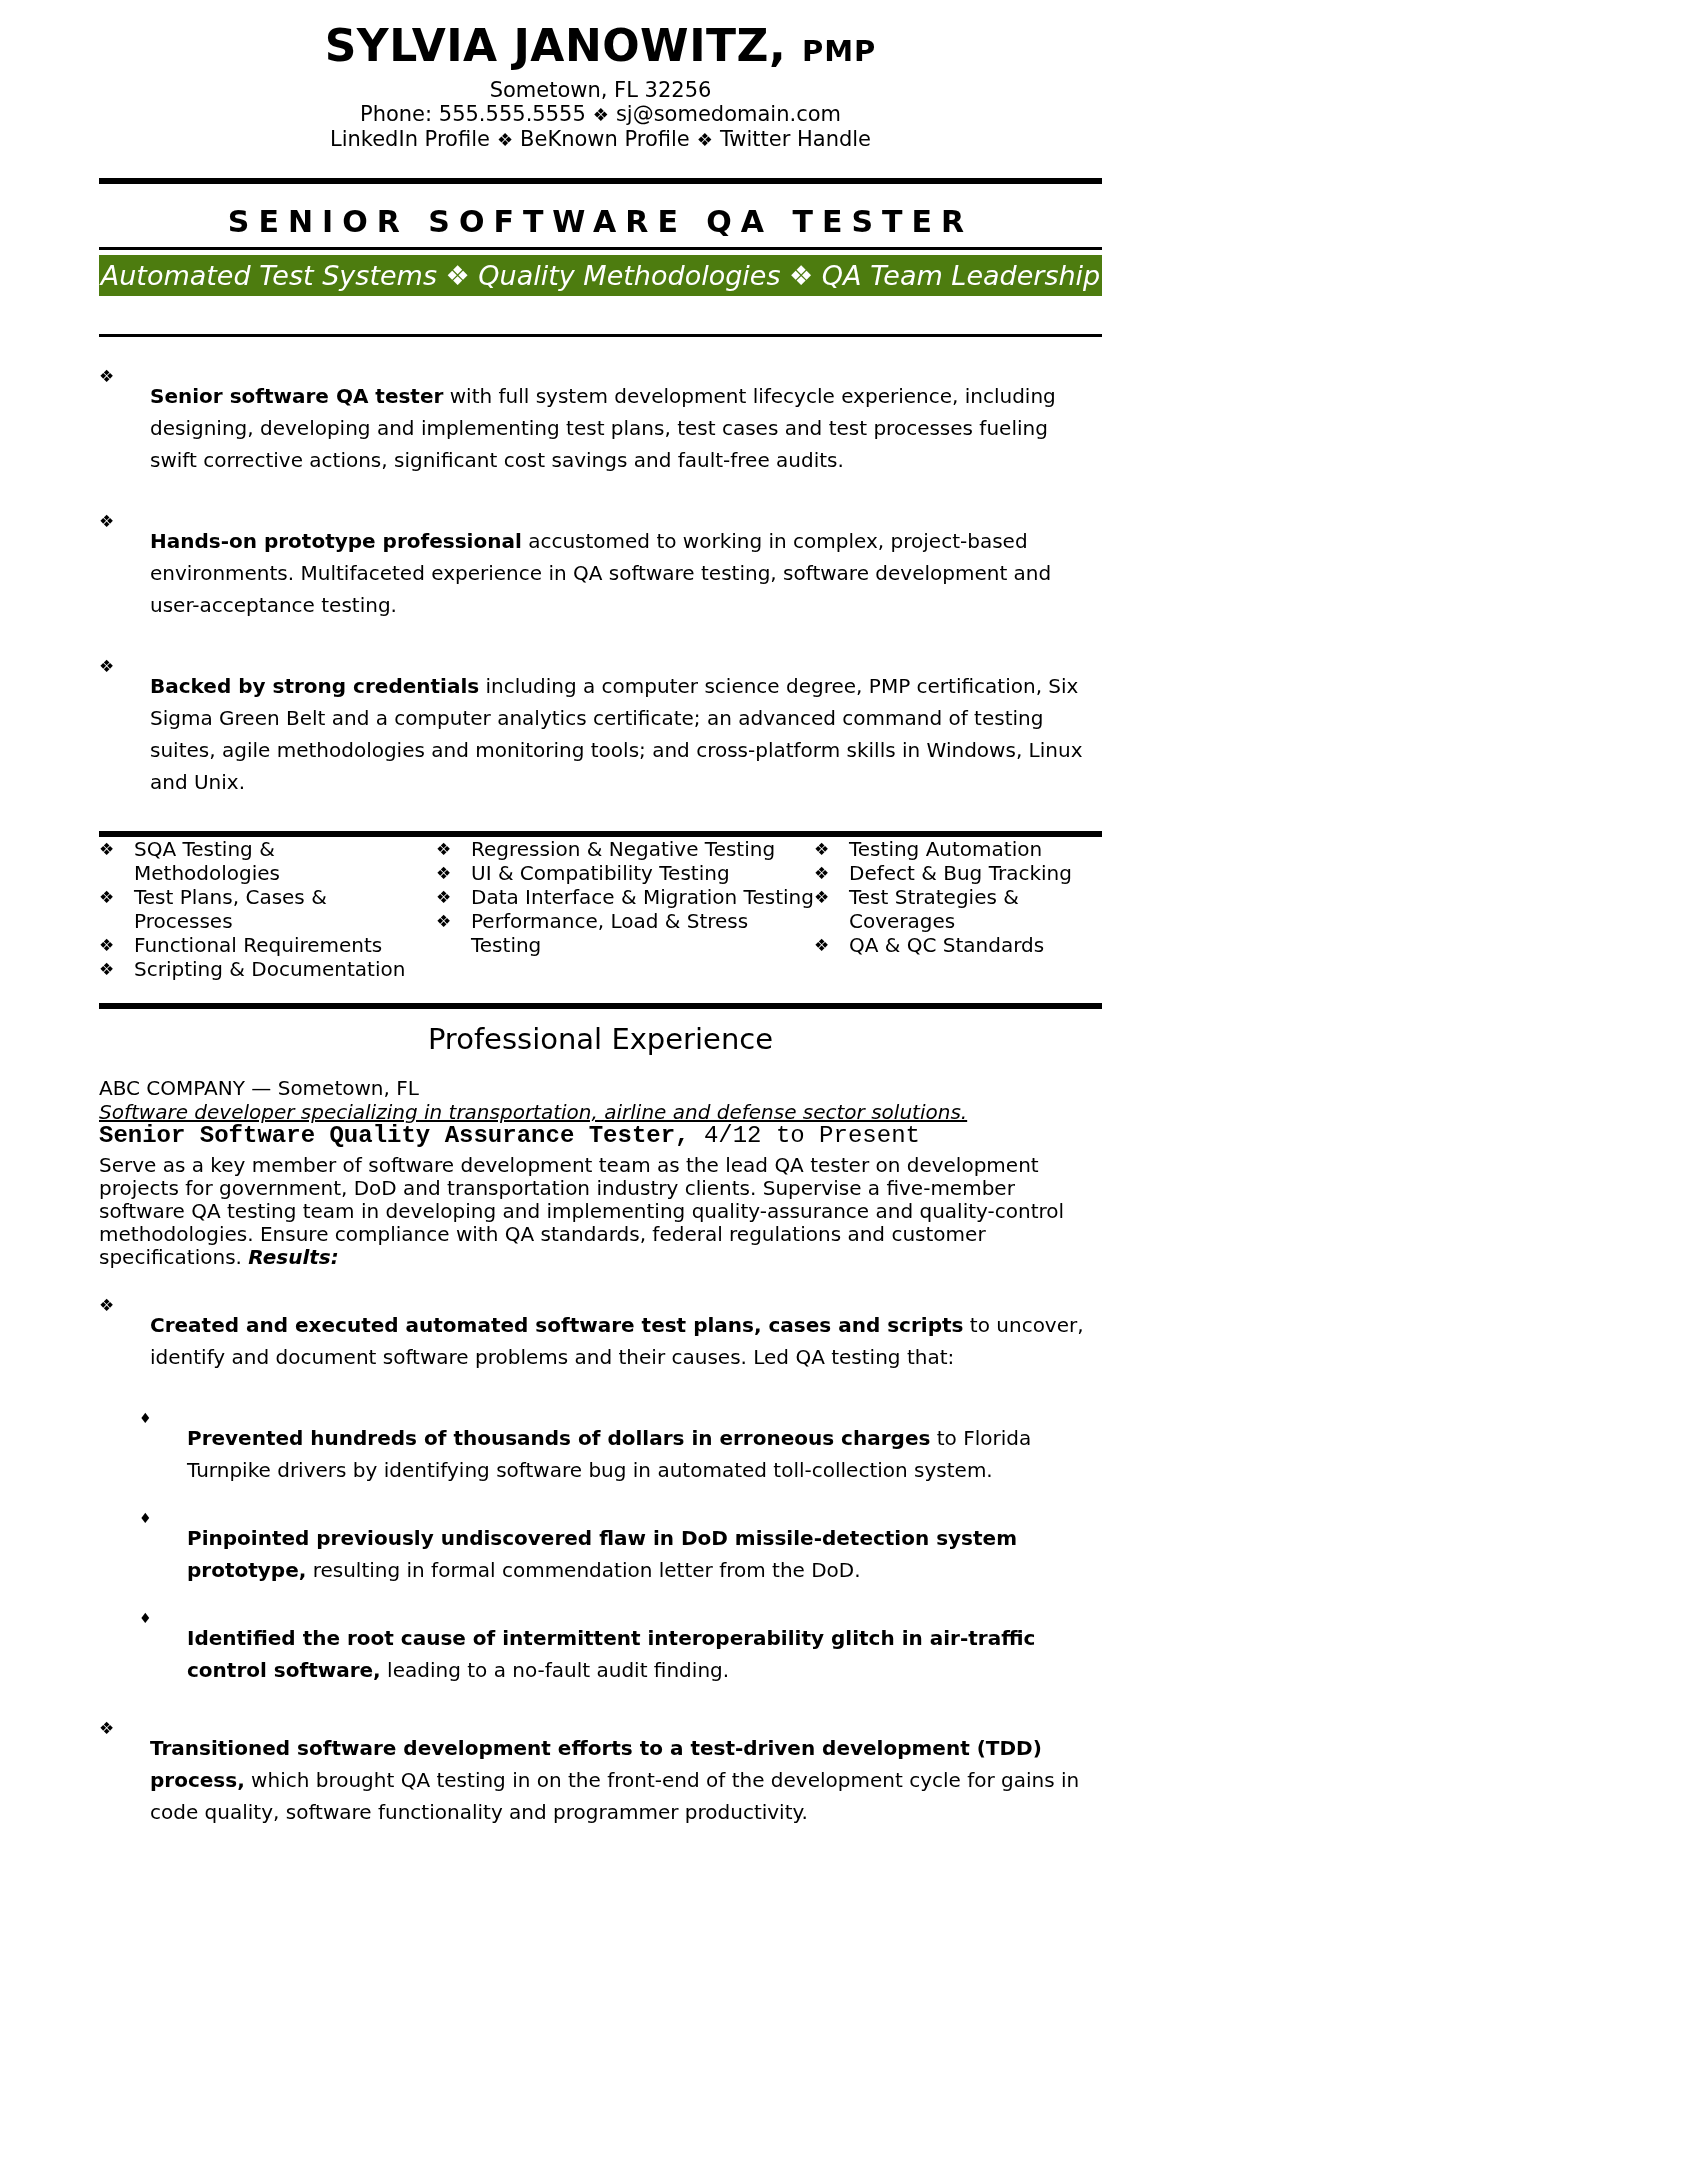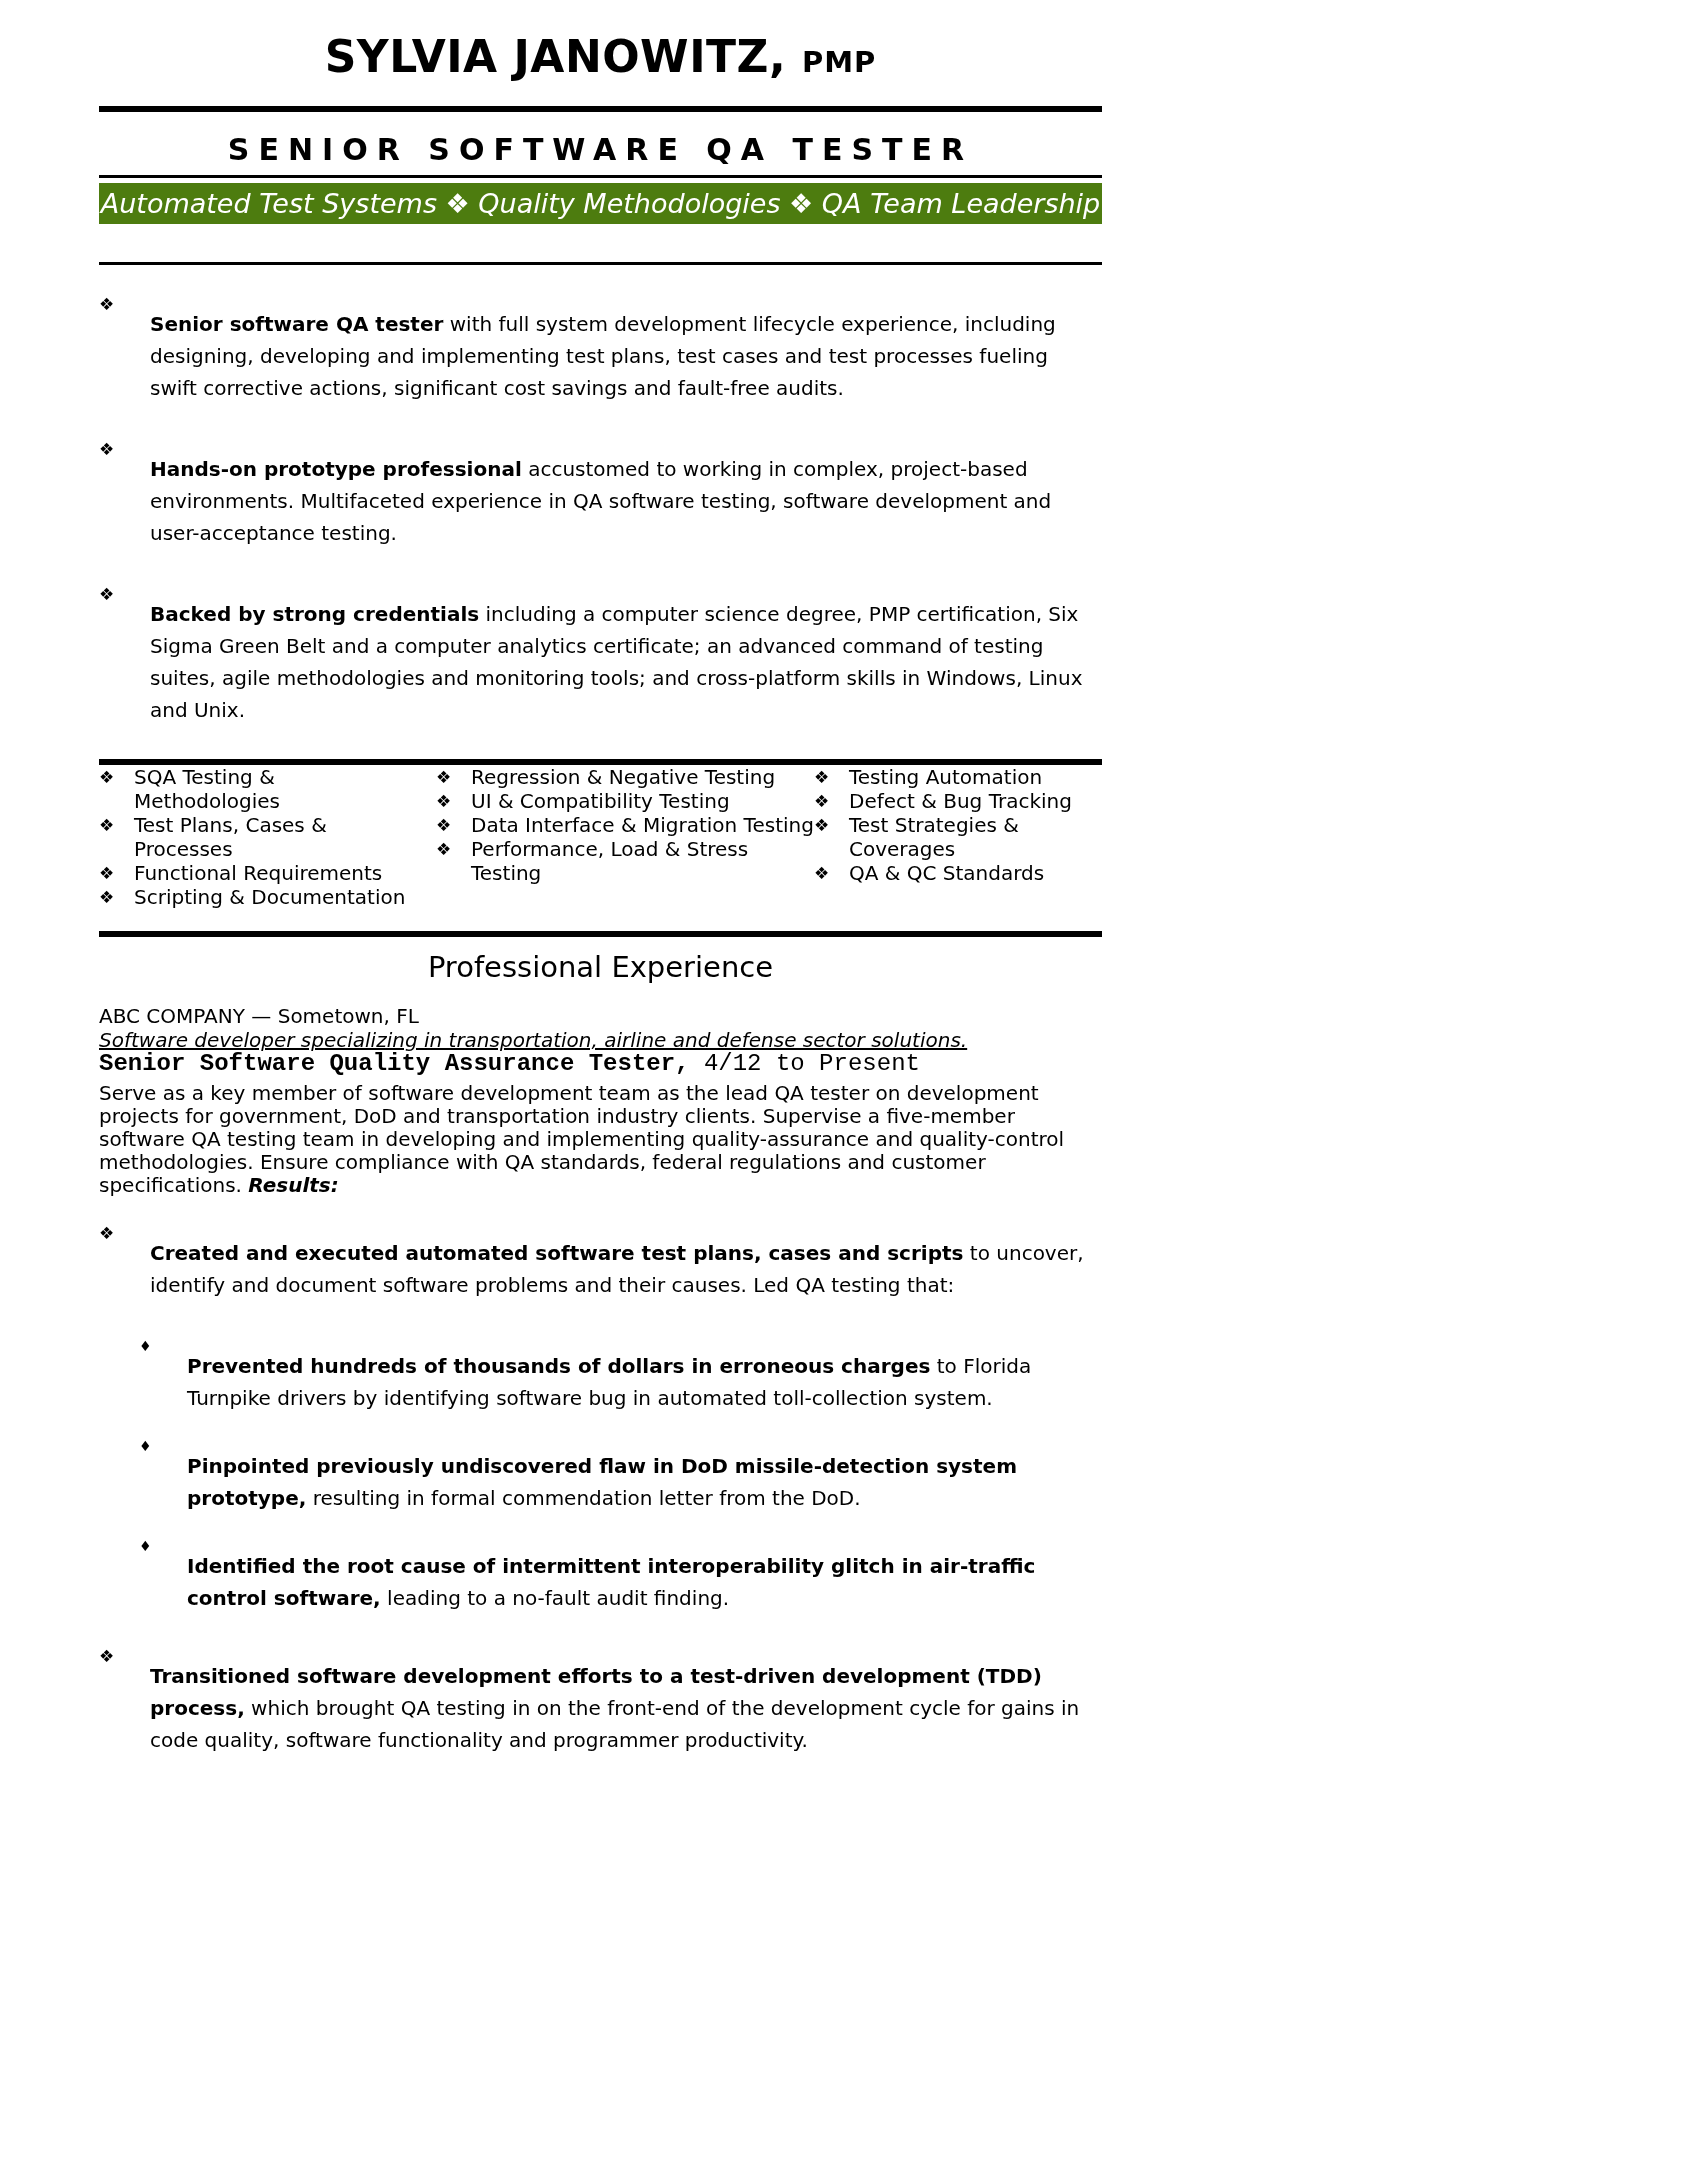--- a/index.html
+++ b/index.html
@@ -8,21 +8,21 @@
     width: 1683px;
     height: 2178px;
     background: #ffffff;
     color: #000000;
     font-family: "DejaVu Sans", sans-serif;
     overflow: hidden;
   }
   .page {
     width: 1003px;
     margin-left: 99px;
-    padding-top: 34px;
+    padding-top: 23px;
   }
 
   
   .name {
     margin: 0;
     text-align: center;
     font-weight: bold;
     font-size: 44px;
     line-height: 1.05;
     letter-spacing: 0.5px;
@@ -95,20 +95,29 @@
 </head>
 <body>
 
 <div class="page">
 
   <h1 class="name">
     <span>SYLVIA JANOWITZ,</span>
     <span class="cred">PMP</span>
   </h1>
 
+  <div class="contact">
+    <div>Sometown, FL 32256</div>
+    <div>
+      <span>Phone: 555.555.5555</span><span class="sep">❖</span><span>sj@somedomain.com</span>
+    </div>
+    <div>
+      <span>LinkedIn Profile</span><span class="sep">❖</span><span>BeKnown Profile</span><span class="sep">❖</span><span>Twitter Handle</span>
+    </div>
+  </div>
 
   <hr class="rule-thick">
 
   <div class="doc-title">SENIOR SOFTWARE QA TESTER</div>
   <hr class="rule-thin">
   <div class="banner">
     <span>Automated Test Systems ❖ Quality Methodologies ❖ QA Team Leadership</span>
   </div>
   <hr class="rule-thin below-banner">
 

